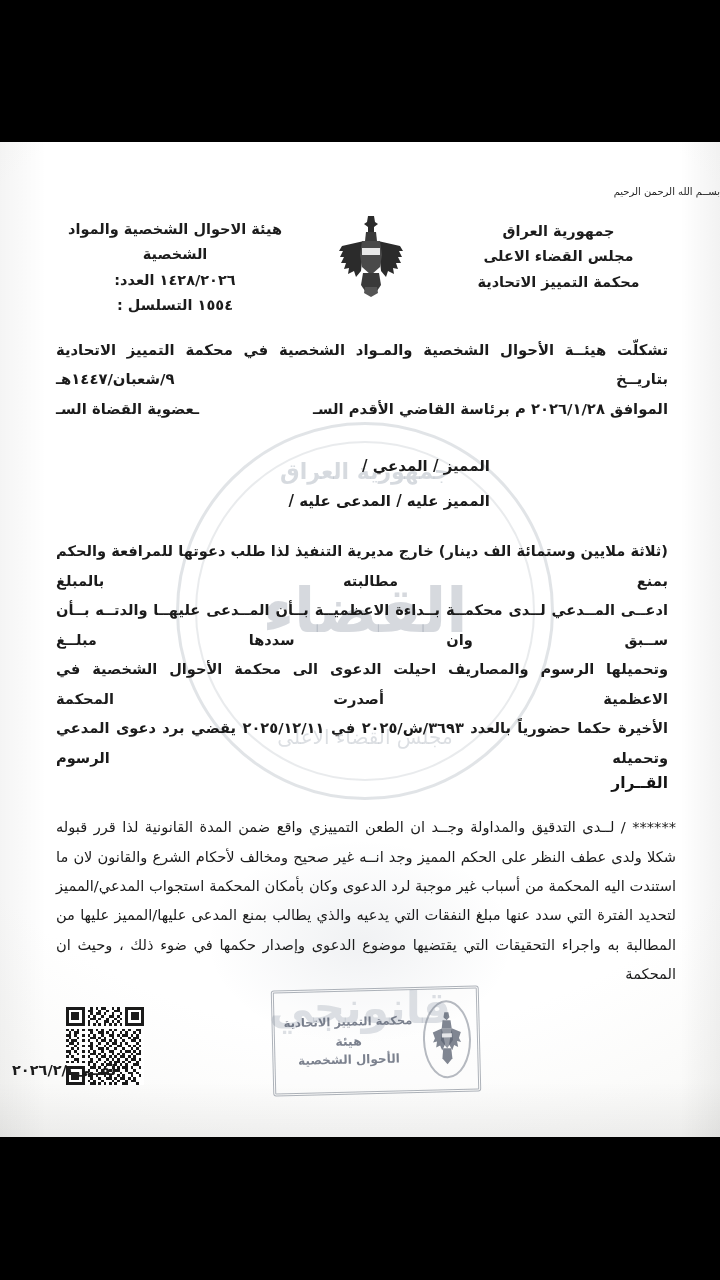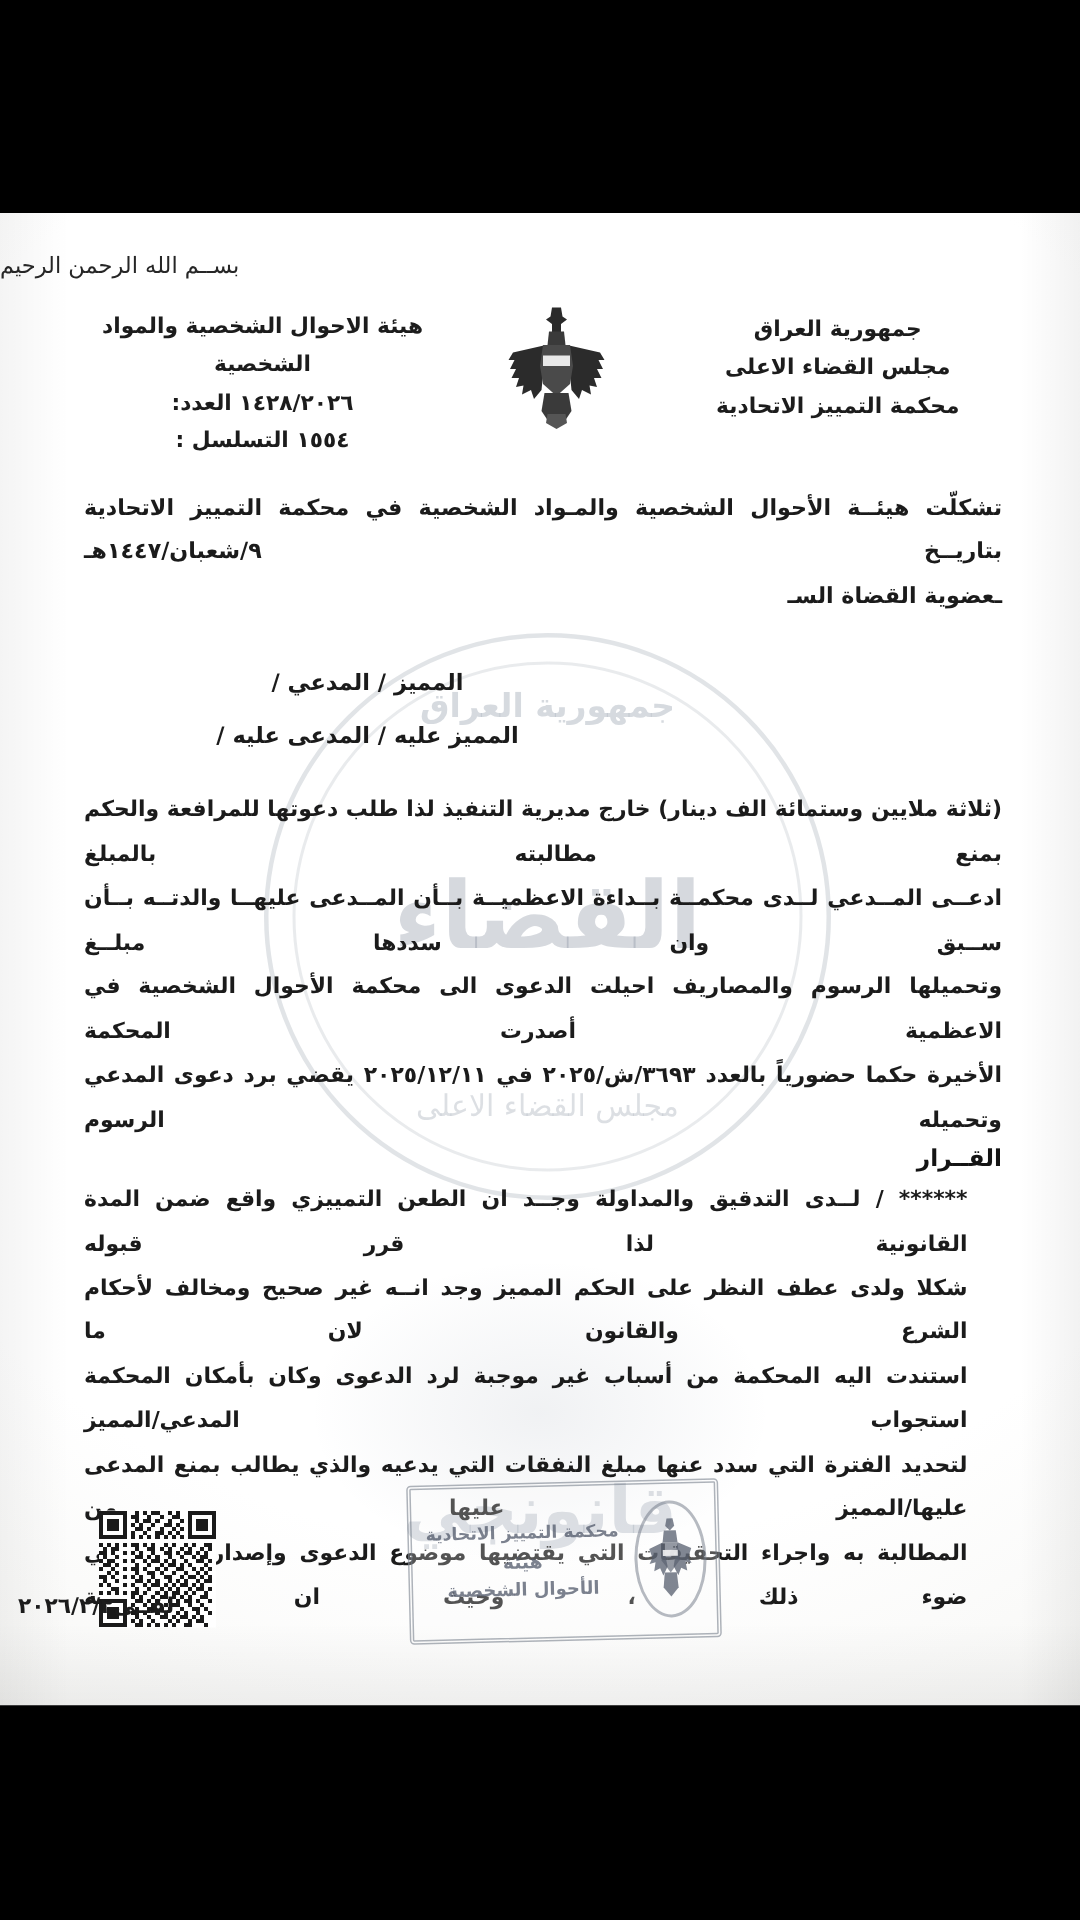--- a/index.html
+++ b/index.html
@@ -131,24 +131,24 @@
 
   
   #doc-content {
     position: relative;
     z-index: 5;
     padding: 0;
     color: #1a1a1a;
   }
 
   .basmala {
-    text-align: left;
-    font-size: 15px;
+    text-align: right;
+    font-size: 10px;
     letter-spacing: -0.5px;
-    margin-top: 26px;
+    margin-top: 44px;
     color: #262626;
   }
 
   
   #header-row {
     display: flex;
     justify-content: space-between;
     align-items: flex-start;
     margin-top: 14px;
     padding: 0 54px 0 60px;
@@ -191,21 +191,20 @@
   #intro-line-3 { text-align: center; margin-top: 2px; font-size: 14px; }
 
   
   #parties-block {
     margin-top: 26px;
     padding-right: 230px;
     font-size: 15px;
     font-weight: bold;
     line-height: 2.3;
     color: #1b1b1b;
-    text-align: center;
   }
   .party-row { display: block; }
 
   
   #body-block {
     margin-top: 18px;
     padding: 0 52px 0 56px;
     font-size: 14.6px;
     line-height: 2.02;
     font-weight: bold;
@@ -223,25 +222,25 @@
   #qarar-heading {
     margin-top: 2px;
     padding: 0 52px 0 56px;
     font-size: 15.5px;
     font-weight: bold;
     text-align: right;
     color: #141414;
   }
 
   #decision-block {
-    margin-top: 4px;
-    padding: 0 75px 0 56px;
+    margin-top: 20px;
+    padding: 0 44px 0 56px;
     font-size: 14.6px;
     line-height: 2.02;
-    font-weight: bold;
+    font-weight: normal;
     color: #1b1b1b;
   }
   #decision-block .body-line { text-align: justify; text-align-last: justify; }
   .stars { letter-spacing: 2px; }
 
   
   #court-stamp {
     position: absolute;
     left: 272px;
     top: 846px;
@@ -371,20 +370,21 @@
           <div>
             <span>١٥٥٤</span>
             <span>التسلسل :</span>
           </div>
         </div>
       </div>
 
       <div id="intro-block">
         <span class="intro-line" id="intro-line-1">تشكلّت هيئــة الأحوال الشخصية والمـواد الشخصية في محكمة التمييز الاتحادية بتاريــخ ٩/شعبان/١٤٤٧هـ</span>
         <span class="intro-line" id="intro-line-2">
+          <span>الموافق ٢٠٢٦/١/٢٨ م برئاسة القاضي الأقدم السـ</span>
           <span>ـعضوية القضاة السـ</span>
         </span>
       </div>
 
       <div id="parties-block">
         <span class="party-row">المميز / المدعي  /</span>
         <span class="party-row">المميز عليه / المدعى عليه  /</span>
       </div>
 
       <div id="body-block">

